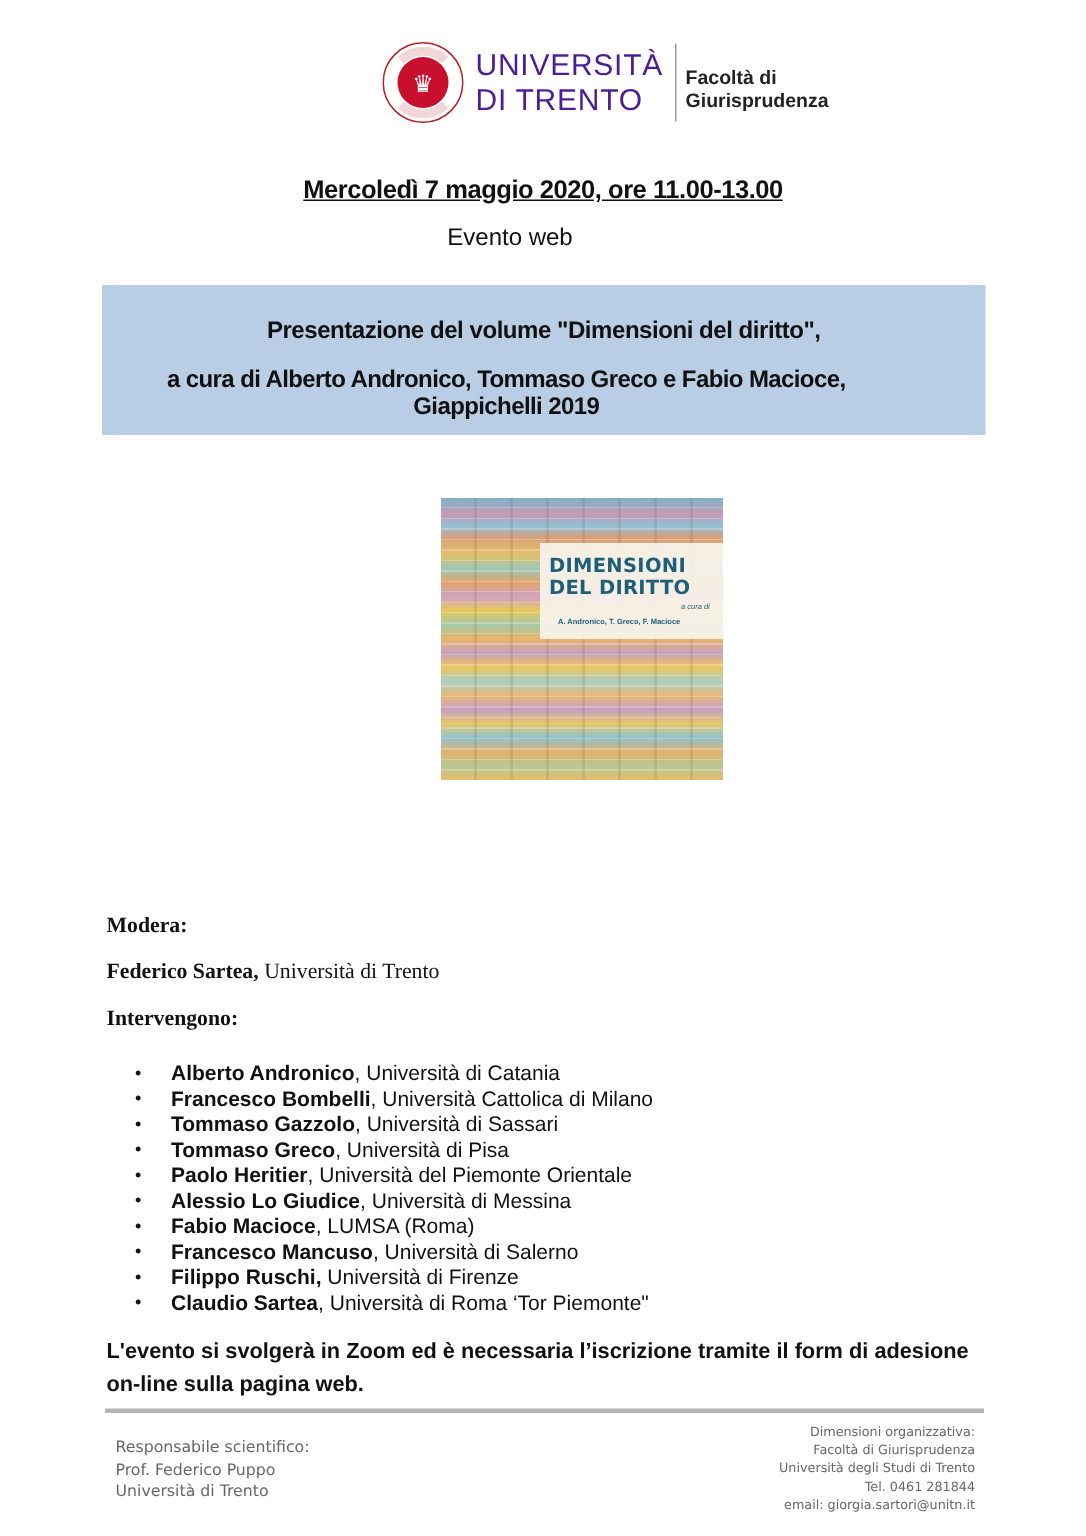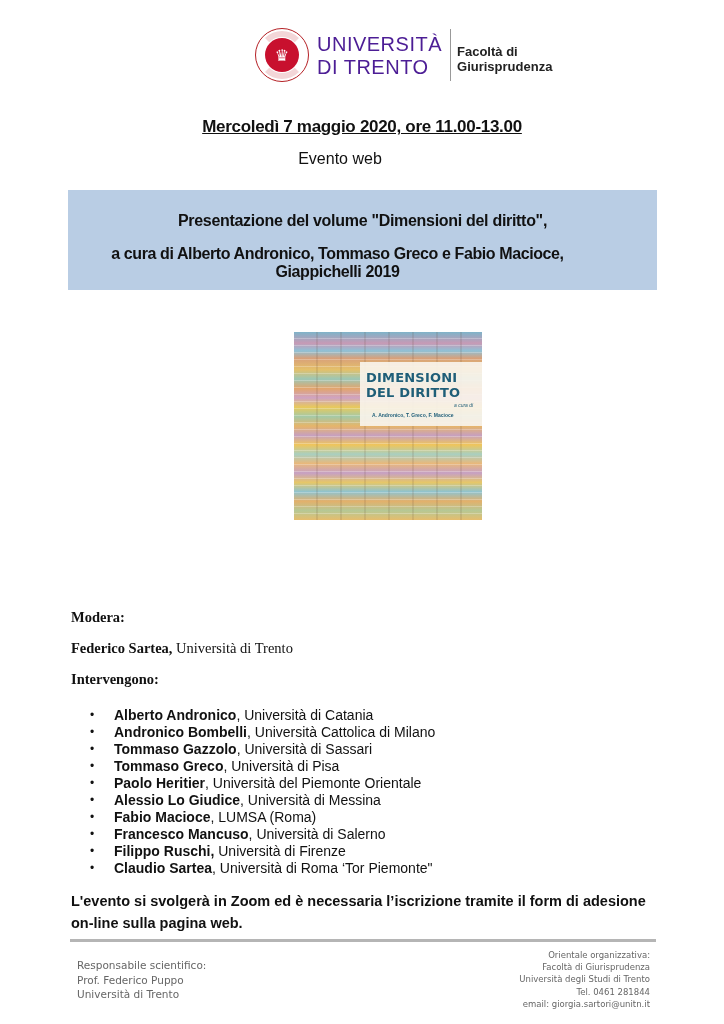--- a/index.html
+++ b/index.html
@@ -99,38 +99,38 @@
 </div>
 
 <div class="section modera label-bold">Modera:</div>
 <div class="section moderator">
   <span class="label-bold">Federico Sartea,</span><span> Università di Trento</span>
 </div>
 <div class="section intervengono label-bold">Intervengono:</div>
 
 <ul class="speakers">
   <li><span class="bullet">•</span><b>Alberto Andronico</b><span>, Università di Catania</span></li>
-  <li><span class="bullet">•</span><b>Andronico Bombelli</b><span>, Università Cattolica di Milano</span></li>
+  <li><span class="bullet">•</span><b>Francesco Bombelli</b><span>, Università Cattolica di Milano</span></li>
   <li><span class="bullet">•</span><b>Tommaso Gazzolo</b><span>, Università di Sassari</span></li>
   <li><span class="bullet">•</span><b>Tommaso Greco</b><span>, Università di Pisa</span></li>
   <li><span class="bullet">•</span><b>Paolo Heritier</b><span>, Università del Piemonte Orientale</span></li>
   <li><span class="bullet">•</span><b>Alessio Lo Giudice</b><span>, Università di Messina</span></li>
   <li><span class="bullet">•</span><b>Fabio Macioce</b><span>, LUMSA (Roma)</span></li>
   <li><span class="bullet">•</span><b>Francesco Mancuso</b><span>, Università di Salerno</span></li>
   <li><span class="bullet">•</span><b>Filippo Ruschi,</b><span> Università di Firenze</span></li>
   <li><span class="bullet">•</span><b>Claudio Sartea</b><span>, Università di Roma ‘Tor Piemonte"</span></li>
 </ul>
 
 <div class="notice">L'evento si svolgerà in Zoom ed è necessaria l’iscrizione tramite il form di adesione on-line sulla pagina web.</div>
 
 <div class="footer-rule"></div>
 <div class="footer-left">
   <div>Responsabile scientifico:</div>
   <div>Prof. Federico Puppo</div>
   <div>Università di Trento</div>
 </div>
 <div class="footer-right">
-  <div>Orientale organizzativa:</div>
+  <div>Dimensioni organizzativa:</div>
   <div>Facoltà di Giurisprudenza</div>
   <div>Università degli Studi di Trento</div>
   <div>Tel. 0461 281844</div>
   <div>email: giorgia.sartori@unitn.it</div>
 </div>
 
 </body></html>

